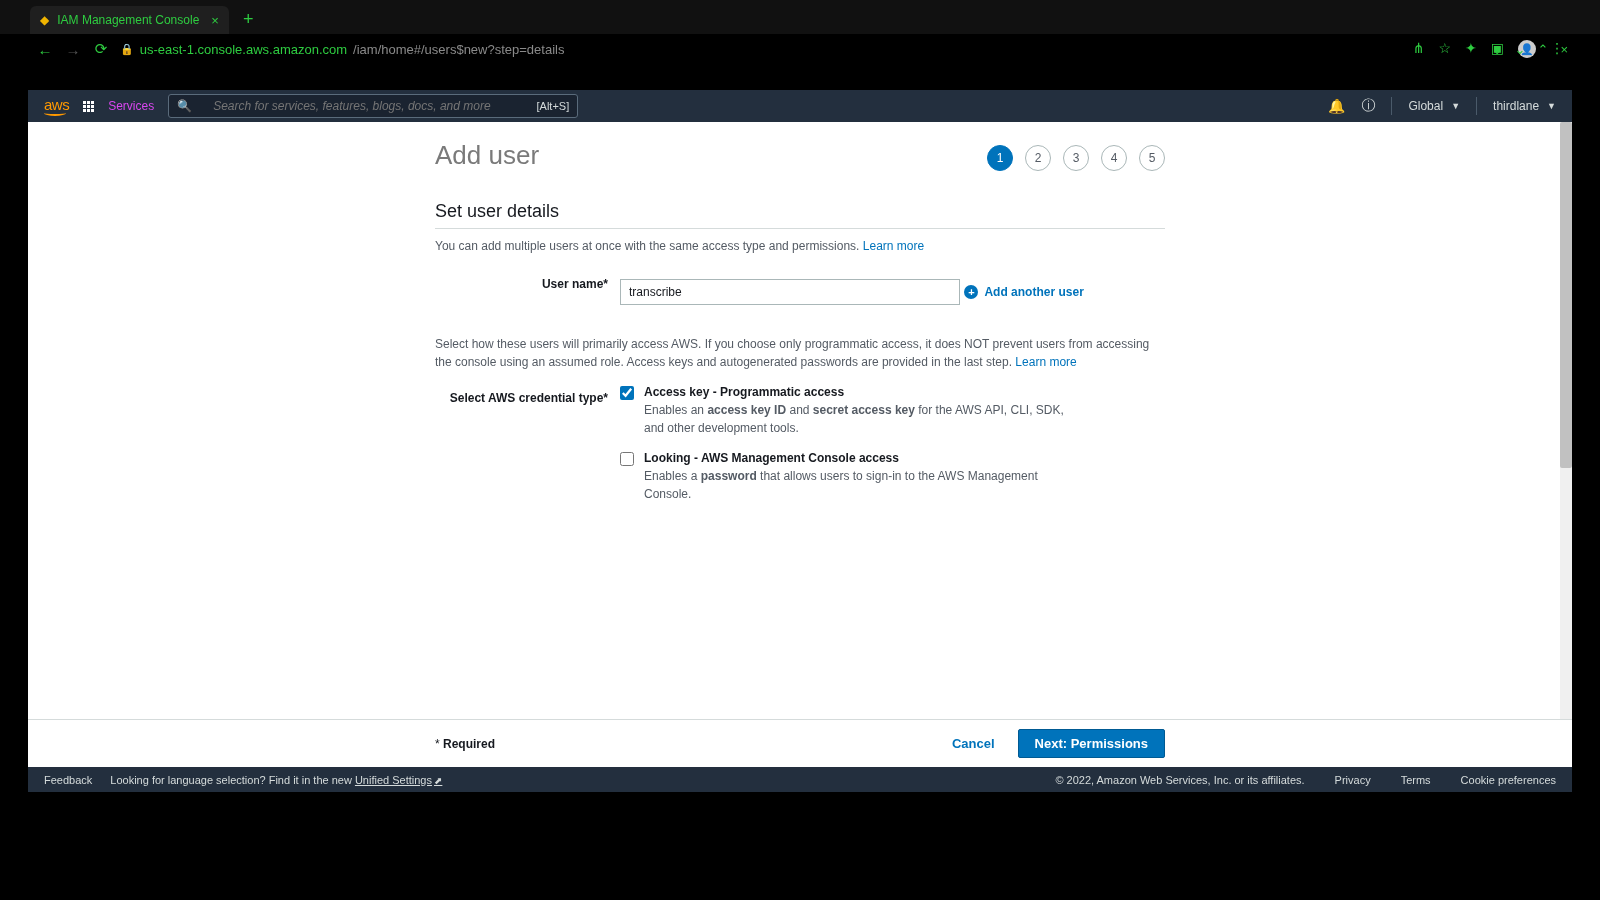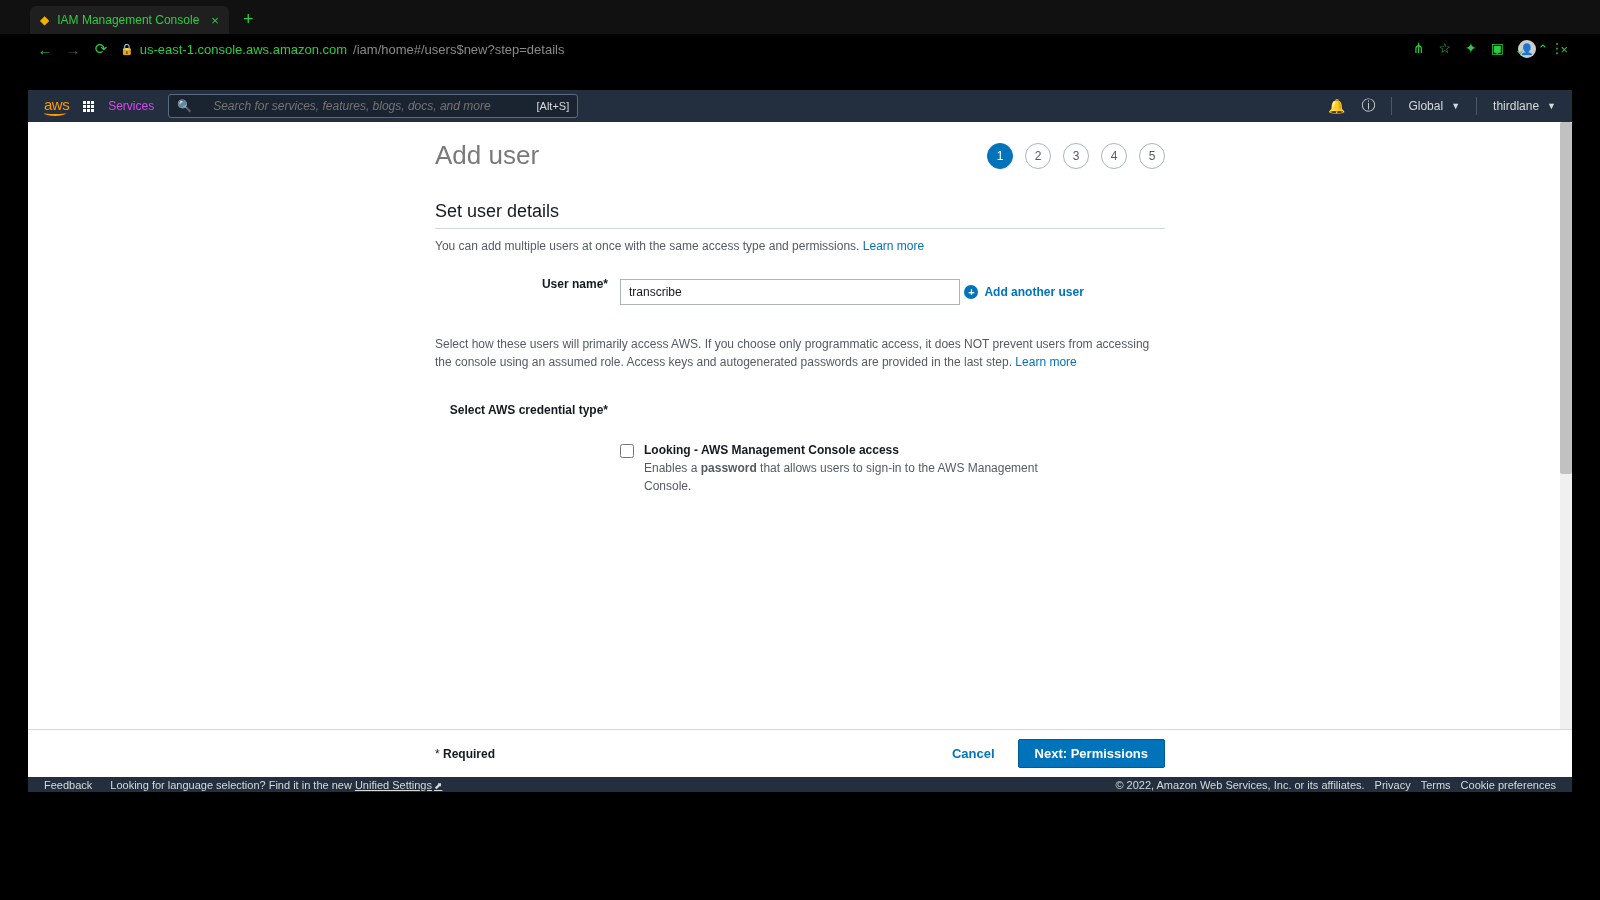--- a/index.html
+++ b/index.html
@@ -40,57 +40,57 @@
 .nav-right .divider { width: 1px; height: 18px; background: #4a5a6a; }
 .nav-icon { color: #d5dbdb; cursor: pointer; font-size: 14px; }
 .nav-text-btn { color: #d5dbdb; cursor: pointer; font-size: 12px; display: flex; align-items: center; gap: 8px; }
 .nav-text-btn .caret { font-size: 9px; }
 
 .content-area { flex: 1; background: #fff; position: relative; overflow: auto; }
 .scrollbar { position: absolute; right: 0; top: 0; width: 12px; height: 100%; background: #f0f0f0; }
 .scrollbar-thumb { background: #c1c1c1; width: 100%; height: 58%; border-radius: 2px; }
 
 .page { width: 730px; margin: 0 auto; padding-top: 18px; }
-.page-header { display: flex; align-items: center; }
+.page-header { display: flex; align-items: flex-end; }
 .page-title { font-size: 26px; color: #7a7a7a; font-weight: 400; }
 .wizard-steps { margin-left: auto; display: flex; gap: 12px; }
 .step { width: 26px; height: 26px; border-radius: 50%; border: 1px solid #aab7b8; display: flex; align-items: center; justify-content: center; font-size: 12px; color: #545b64; background: #fff; cursor: pointer; }
 .step.active { background: #0073bb; border-color: #0073bb; color: #fff; }
 
 .section { margin-top: 30px; }
 .section-title { font-size: 18px; color: #16191f; font-weight: 400; padding-bottom: 6px; border-bottom: 1px solid #d5dbdb; }
 .section-desc { font-size: 12px; color: #545b64; margin-top: 8px; line-height: 1.5; }
 .learn-more { color: #0073bb; text-decoration: none; cursor: pointer; }
 
 .form-row { display: flex; margin-top: 16px; }
 .form-label { width: 185px; text-align: right; font-size: 12px; font-weight: 700; color: #16191f; padding-right: 12px; padding-top: 6px; }
 .form-field { flex: 1; }
 .text-input { width: 340px; height: 26px; border: 1px solid #aab7b8; padding: 0 8px; font-size: 12px; color: #16191f; }
 .add-another { display: inline-flex; align-items: center; gap: 6px; color: #0073bb; font-size: 12px; font-weight: 700; margin-top: 14px; cursor: pointer; }
 .plus-circle { width: 14px; height: 14px; border-radius: 50%; background: #0073bb; color: #fff; display: inline-flex; align-items: center; justify-content: center; font-size: 11px; line-height: 1; }
 
-.checkbox-row { display: flex; margin-top: 26px; }
+.checkbox-row { display: flex; margin-top: 14px; }
 .checkbox-wrap { display: flex; gap: 10px; flex: 1; }
 .chk { width: 14px; height: 14px; border: 1px solid #aab7b8; border-radius: 2px; margin-top: 1px; accent-color: #0073bb; cursor: pointer; flex-shrink: 0; }
 .chk-body { font-size: 12px; }
 .chk-title { font-weight: 700; color: #16191f; }
 .chk-desc { color: #545b64; margin-top: 2px; line-height: 1.5; max-width: 420px; }
 .chk-desc b { color: #545b64; }
 
 .footer-bar { height: 48px; border-top: 1px solid #d5dbdb; background: #fff; display: flex; align-items: center; padding: 0 0; }
 .footer-inner { width: 730px; margin: 0 auto; display: flex; align-items: center; }
 .required-note { font-size: 12px; color: #16191f; }
 .required-note .req { font-weight: 400; }
 .required-note b { font-weight: 700; }
 .footer-btns { margin-left: auto; display: flex; gap: 23px; align-items: center; }
 .btn-cancel { color: #0073bb; font-size: 13px; font-weight: 700; cursor: pointer; }
 .btn-primary { background: #0073bb; border: 1px solid #005a93; color: #fff; font-size: 13px; font-weight: 700; padding: 6px 16px; border-radius: 2px; cursor: pointer; }
 
-.aws-footer { height: 15px; background: #232f3e; display: flex; align-items: center; padding: 0 16px; font-size: 11px; color: #d5dbdb; gap: 18px; }
-.aws-footer .right { margin-left: auto; display: flex; gap: 10px; align-items: center; }
+.aws-footer { height: 25px; background: #232f3e; display: flex; align-items: center; padding: 0 16px; font-size: 11px; color: #d5dbdb; gap: 18px; }
+.aws-footer .right { margin-left: auto; display: flex; gap: 30px; align-items: center; }
 .aws-footer a { color: #d5dbdb; cursor: pointer; }
 .unified-link { color: #fff; text-decoration: underline; cursor: pointer; }
 .ext-icon { font-size: 10px; margin-left: 2px; }
 </style>
 </head>
 <body>
 
 <div class="browser-chrome">
   <div class="tab-bar">
     <div class="tab">
@@ -201,20 +201,29 @@
         </div>
       </div>
 
       <div class="section">
         <div class="section-desc">
           <span>Select how these users will primarily access AWS. If you choose only programmatic access, it does NOT prevent users from accessing the console using an assumed role. Access keys and autogenerated passwords are provided in the last step. </span><a class="learn-more">Learn more</a>
         </div>
 
         <div class="checkbox-row">
           <div class="form-label">Select AWS credential type*</div>
+          <div class="checkbox-wrap">
+            <input type="checkbox" class="chk" checked="" style="">
+            <div class="chk-body">
+              <div class="chk-title">Access key - Programmatic access</div>
+              <div class="chk-desc">
+                <span>Enables an </span><b>access key ID</b><span> and </span><b>secret access key</b><span> for the AWS API, CLI, SDK, and other development tools.</span>
+              </div>
+            </div>
+          </div>
         </div>
 
         <div class="checkbox-row">
           <div class="form-label"></div>
           <div class="checkbox-wrap">
             <input type="checkbox" class="chk" style="">
             <div class="chk-body">
               <div class="chk-title">Looking - AWS Management Console access</div>
               <div class="chk-desc">
                 <span>Enables a </span><b>password</b><span> that allows users to sign-in to the AWS Management Console.</span>

